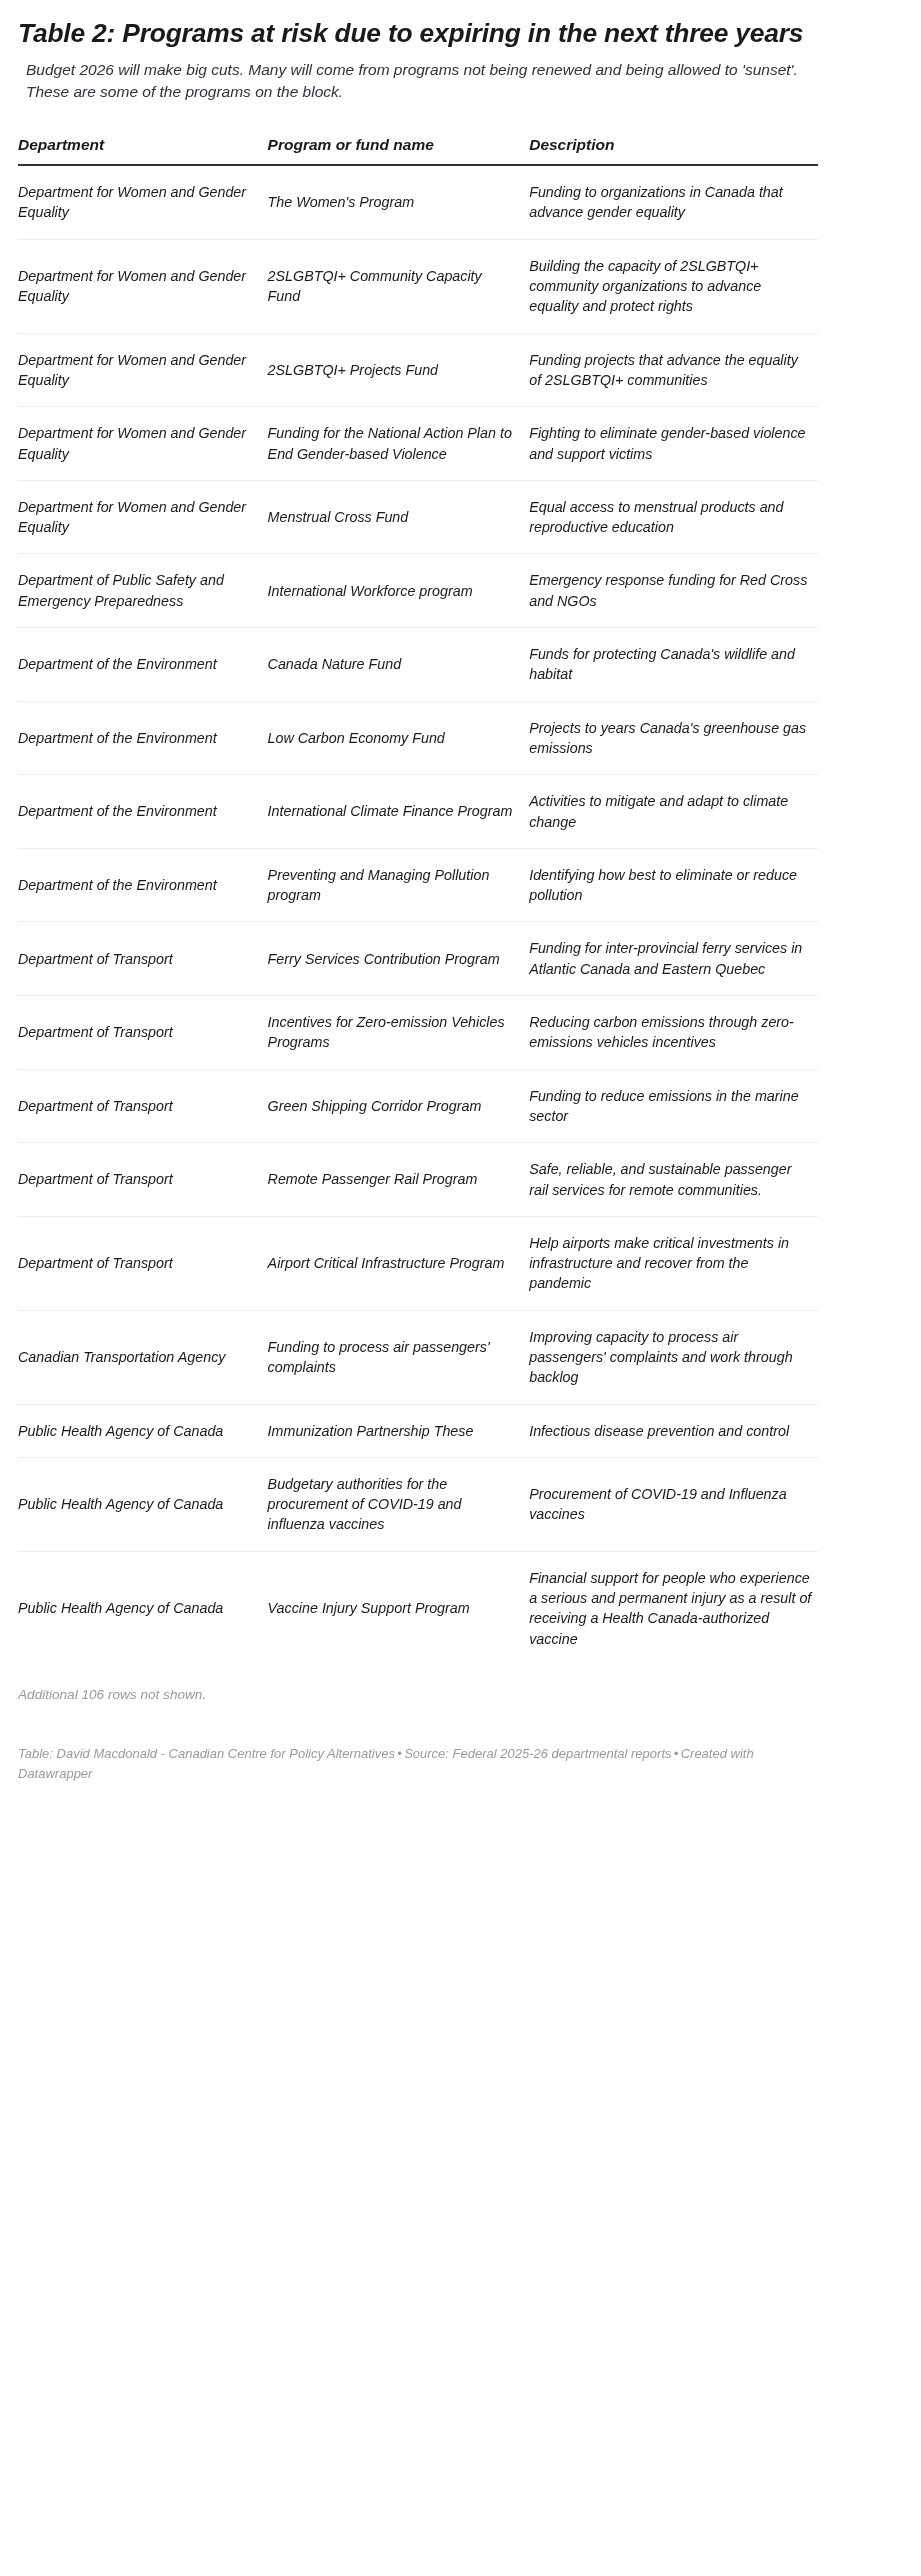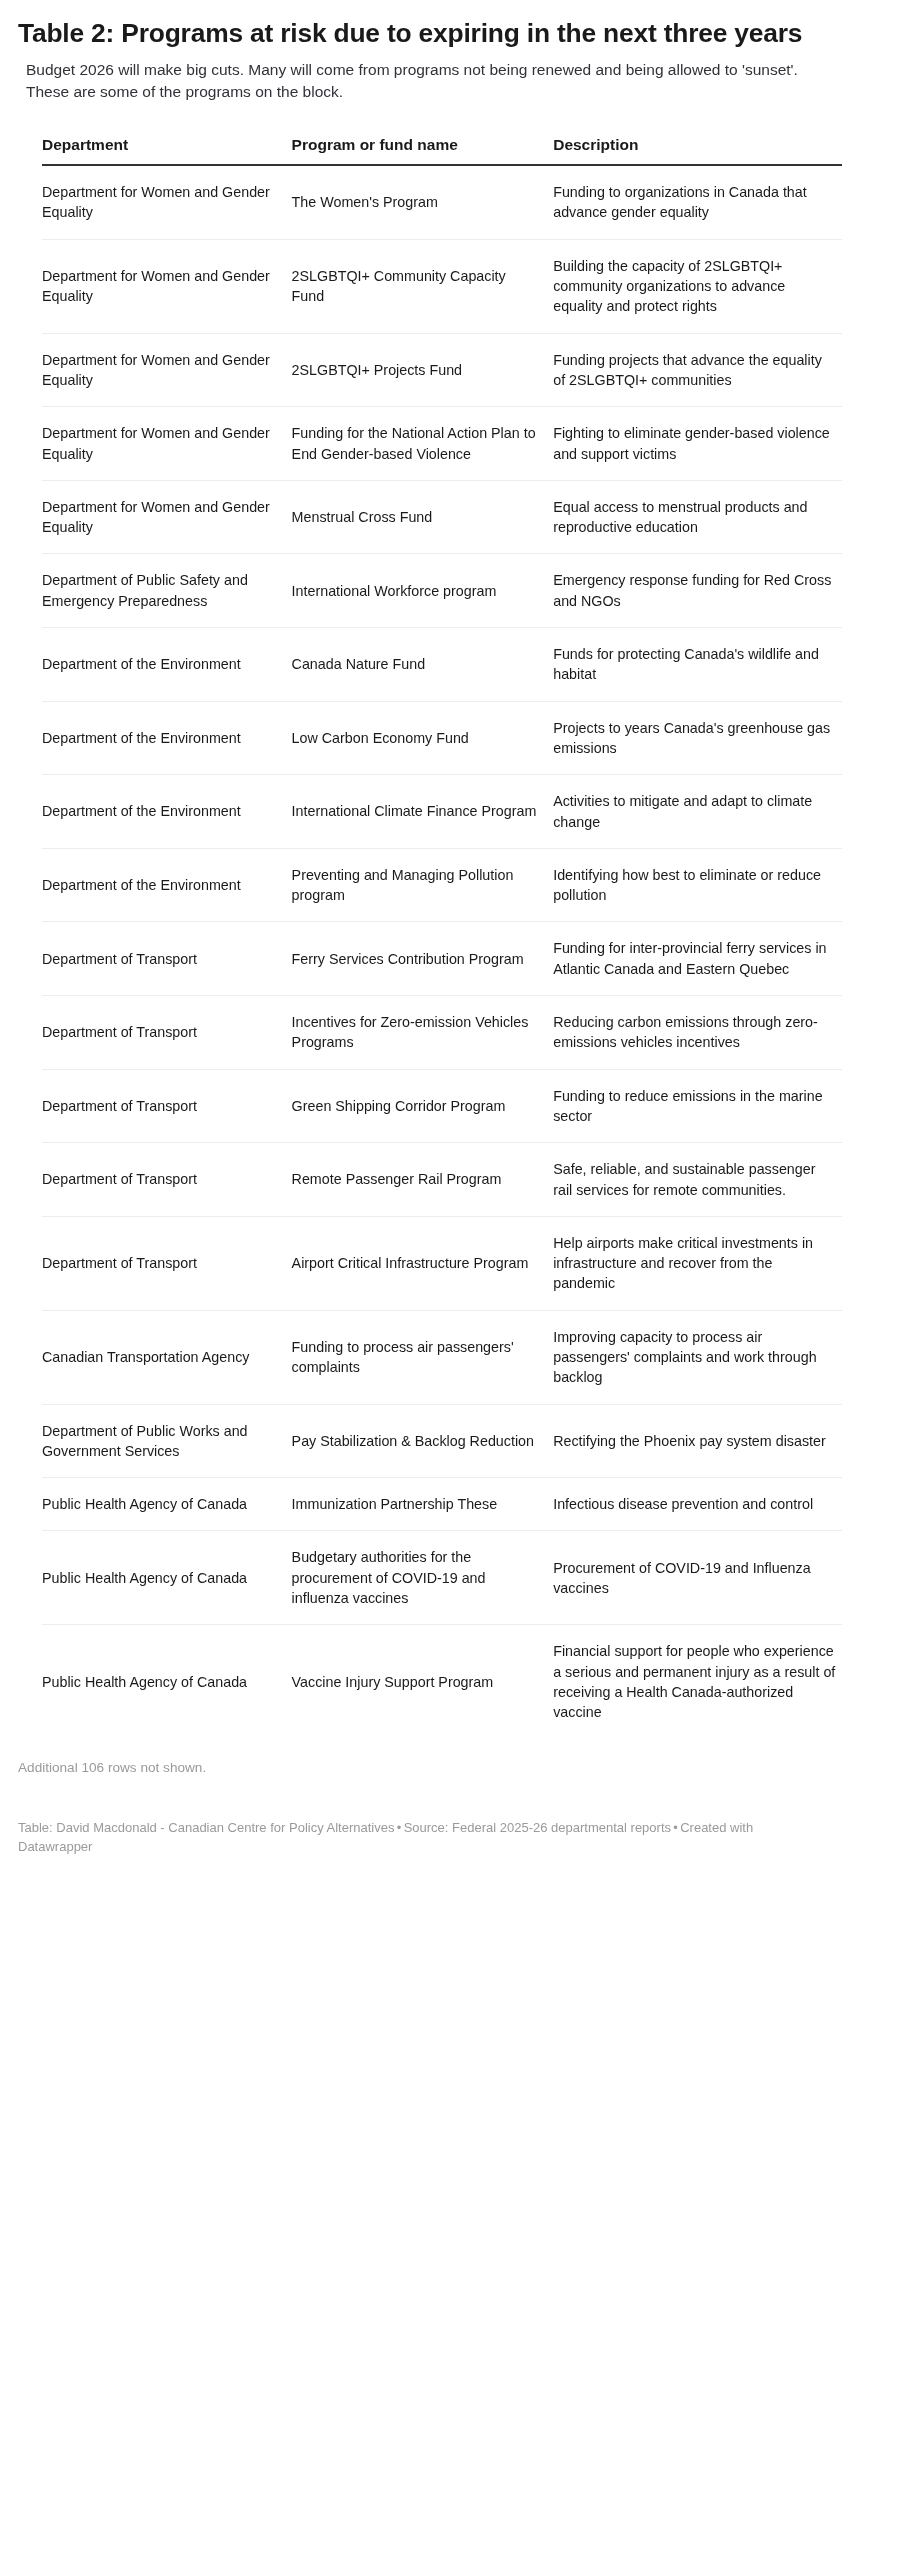--- a/index.html
+++ b/index.html
@@ -10,20 +10,21 @@
   }
   body {
     width: 921px;
     font-family: "Liberation Sans", sans-serif;
     color: #1a1a1a;
     -webkit-font-smoothing: antialiased;
   }
   .wrap {
     width: 836px;
     padding: 16.6px 18px 0 18px;
+    font-style: italic;
   }
   .chart-title {
     font-size: 26.4px;
     line-height: 1.22;
     font-weight: 700;
     letter-spacing: -0.2px;
     color: #1a1a1a;
     margin: 0 0 10.6px 0;
     max-width: 861px;
   }
@@ -32,21 +33,20 @@
     line-height: 1.42;
     font-weight: 400;
     color: #32313a;
     margin: 0 0 33px 8px;
     max-width: 876px;
   }
   table.dw-table {
     width: 100%;
     border-collapse: collapse;
     table-layout: fixed;
-    margin-left: 24px;
   }
   table.dw-table col.c-dept  { width: 31.2%; }
   table.dw-table col.c-prog  { width: 32.7%; }
   table.dw-table col.c-desc  { width: 36.1%; }
 
   table.dw-table thead th {
     text-align: left;
     vertical-align: bottom;
     font-size: 15.5px;
     font-weight: 700;
@@ -187,25 +187,20 @@
           <td class="col-department">Department of Transport</td>
           <td class="col-program">Airport Critical Infrastructure Program</td>
           <td class="col-desc">Help airports make critical investments in infrastructure and recover from the pandemic</td>
         </tr>
         <tr>
           <td class="col-department">Canadian Transportation Agency</td>
           <td class="col-program">Funding to process air passengers' complaints</td>
           <td class="col-desc">Improving capacity to process air passengers' complaints and work through backlog</td>
         </tr>
         <tr>
-          <td class="col-department">Department of Public Works and Government Services</td>
-          <td class="col-program">Pay Stabilization &amp; Backlog Reduction</td>
-          <td class="col-desc">Rectifying the Phoenix pay system disaster</td>
-        </tr>
-        <tr>
           <td class="col-department">Public Health Agency of Canada</td>
           <td class="col-program">Immunization Partnership These</td>
           <td class="col-desc">Infectious disease prevention and control</td>
         </tr>
         <tr>
           <td class="col-department">Public Health Agency of Canada</td>
           <td class="col-program">Budgetary authorities for the procurement of COVID-19 and influenza vaccines</td>
           <td class="col-desc">Procurement of COVID-19 and Influenza vaccines</td>
         </tr>
         <tr>

